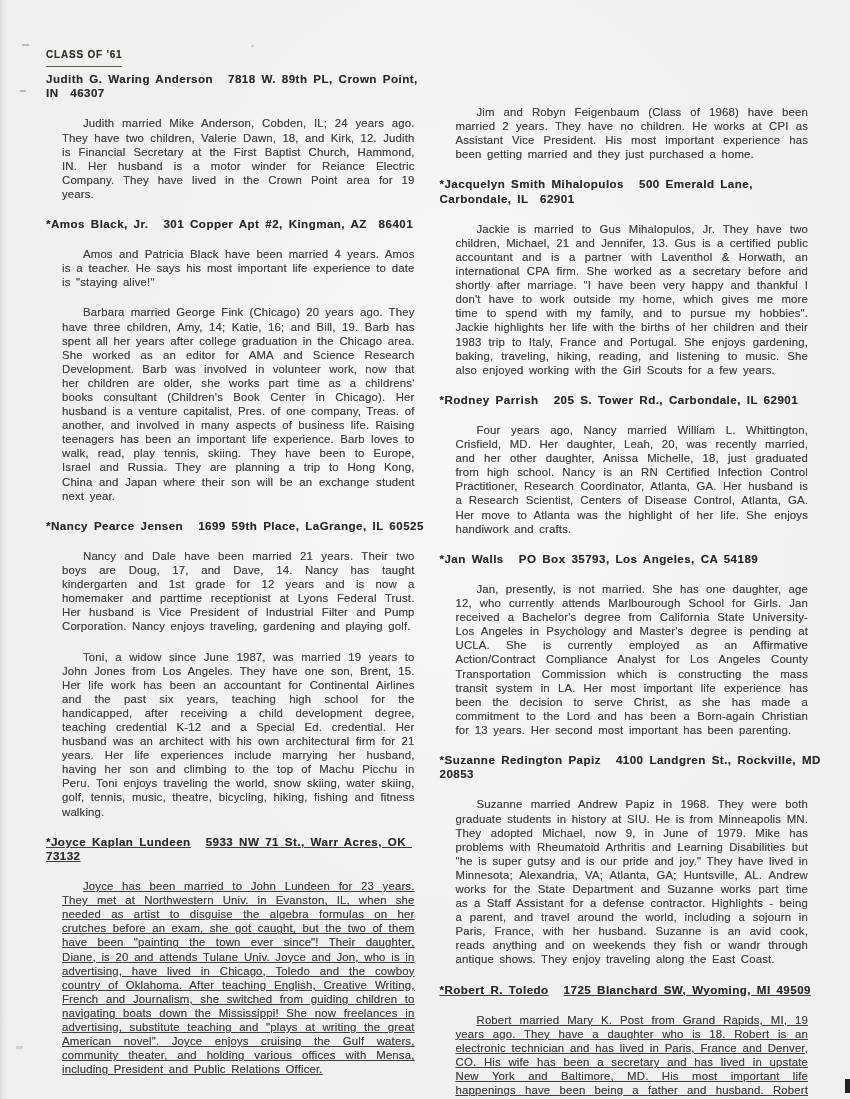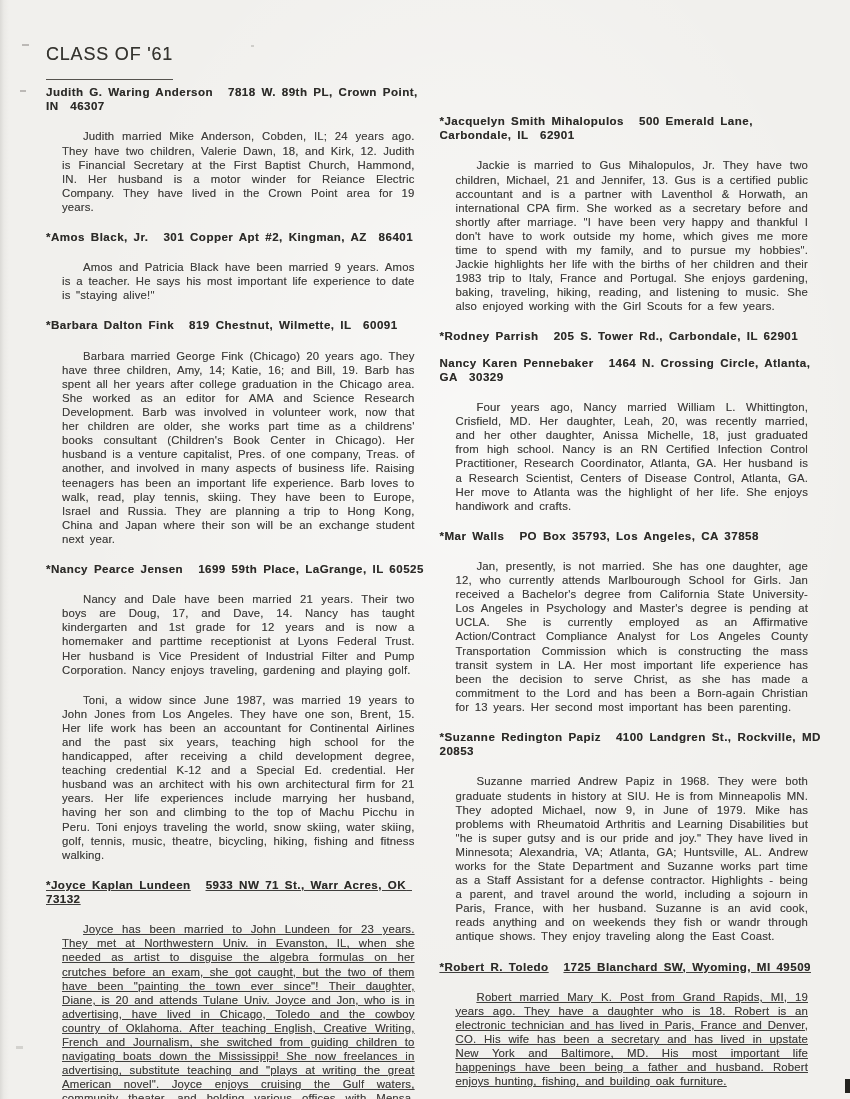--- a/index.html
+++ b/index.html
@@ -29,26 +29,26 @@
   .scan-speck {
     position: absolute;
     right: 0px;
     bottom: 6px;
     width: 5px;
     height: 14px;
     background: #23221f;
   }
   .class-header {
     display: inline-block;
-    font-size: 18px;
-    font-weight: normal;
+    font-size: 10px;
+    font-weight: bold;
     letter-spacing: 0.8px;
     color: #35342f;
     border-bottom: 1.4px solid #55534e;
-    padding-bottom: 14px;
+    padding-bottom: 6px;
     margin: 0 0 5px 6px;
     text-shadow: 0 0 0.5px rgba(70,68,64,0.6);
   }
   .columns {
     display: flex;
     gap: 9px;
     align-items: flex-start;
   }
   .col {
     box-sizing: border-box;
@@ -97,25 +97,24 @@
 
     <div class="col col-left">
 
       <article class="entry">
         <h3 class="ehead"><span class="ename">Judith G. Waring Anderson</span><span class="eaddr">7818 W. 89th PL, Crown Point, IN  46307</span></h3>
         <p class="ebody">Judith married Mike Anderson, Cobden, IL; 24 years ago.  They have two children, Valerie Dawn, 18, and Kirk, 12.  Judith is Financial Secretary at the First Baptist Church, Hammond, IN. Her husband is a motor winder for Reiance Electric Company. They have lived in the Crown Point area for 19 years.</p>
       </article>
 
       <article class="entry">
         <h3 class="ehead"><span class="ename">*Amos Black, Jr.</span><span class="eaddr">301 Copper Apt #2, Kingman, AZ  86401</span></h3>
-        <p class="ebody">Amos and Patricia Black have been married 9 years. Amos is a teacher. He says his most important life experience to date is "staying alive!"</p>
+        <p class="ebody">Amos and Patricia Black have been married 4 years. Amos is a teacher. He says his most important life experience to date is "staying alive!"</p>
       </article>
 
       <article class="entry">
-        <h3 class="ehead"><span class="ename">*Barbara Dalton Fink</span><span class="eaddr">819 Chestnut, Wilmette, IL  60091</span></h3>
         <p class="ebody">Barbara married George Fink (Chicago) 20 years ago. They have three children, Amy, 14; Katie, 16; and Bill, 19. Barb has spent all her years after college graduation in the Chicago area. She worked as an editor for AMA and Science Research Development.  Barb was involved in volunteer work, now that her children are older, she works part time as a childrens' books consultant (Children's Book Center in Chicago). Her husband is a venture capitalist, Pres. of one company, Treas. of another, and involved in many aspects of business life. Raising teenagers has been an important life experience. Barb loves to walk, read, play tennis, skiing. They have been to Europe, Israel and Russia. They are planning a trip to Hong Kong, China and Japan where their son will be an exchange student next year.</p>
       </article>
 
       <article class="entry">
         <h3 class="ehead"><span class="ename">*Nancy Pearce Jensen</span><span class="eaddr">1699 59th Place, LaGrange, IL 60525</span></h3>
         <p class="ebody">Nancy and Dale have been married 21 years. Their two boys are Doug, 17, and Dave, 14. Nancy has taught kindergarten and 1st grade for 12 years and is now a homemaker and parttime receptionist at Lyons Federal Trust. Her husband is Vice President of Industrial Filter and Pump Corporation. Nancy enjoys traveling, gardening and playing golf.</p>
       </article>
 
       <article class="entry">
         <p class="ebody">Toni, a widow since June 1987, was married 19 years to John Jones from Los Angeles. They have one son, Brent, 15. Her life work has been an accountant for Continental Airlines and the past six years, teaching high school for the handicapped, after receiving a child development degree, teaching credential  K-12 and a Special Ed. credential. Her husband was an architect with his own architectural firm for 21 years.  Her life experiences include marrying her husband, having her son and climbing to the top of Machu Picchu in Peru. Toni enjoys traveling the world, snow skiing, water skiing, golf, tennis, music, theatre, bicycling, hiking, fishing and fitness walking.</p>
@@ -124,38 +123,38 @@
       <article class="entry">
         <h3 class="ehead"><span class="ename">*Joyce Kaplan Lundeen</span><span class="eaddr">5933 NW 71 St., Warr Acres, OK 73132</span></h3>
         <p class="ebody">Joyce has been married to John Lundeen for 23 years. They met at Northwestern Univ. in Evanston, IL, when she needed as artist to disguise the algebra formulas on her crutches before an exam, she got caught, but the two of them have been "painting the town ever since"! Their daughter, Diane, is 20 and attends Tulane Univ. Joyce and Jon, who is in advertising, have lived in Chicago, Toledo and the cowboy country of Oklahoma. After teaching English, Creative Writing, French and Journalism, she switched from guiding children to navigating boats down the Mississippi! She now freelances in advertising, substitute teaching and "plays at writing the great American novel". Joyce enjoys cruising the Gulf waters, community theater, and holding various offices with Mensa, including President and Public Relations Officer.</p>
       </article>
 
     </div>
 
     <div class="col col-right">
 
       <article class="entry">
+        <p class="ebody">Jim and Robyn Feigenbaum (Class of 1968) have been married 2 years. They have no children. He works at CPI as Assistant Vice President. His most important experience has been getting married and they just purchased a home.</p>
       </article>
 
       <article class="entry">
         <h3 class="ehead"><span class="ename">*Jacquelyn Smith Mihalopulos</span><span class="eaddr">500 Emerald Lane, Carbondale, IL  62901</span></h3>
         <p class="ebody">Jackie is married to Gus Mihalopulos, Jr. They have two children, Michael, 21 and Jennifer, 13. Gus is a certified public accountant and is a partner with Laventhol &amp; Horwath, an international CPA firm. She worked as a secretary before and shortly after marriage. "I have been very happy and thankful I don't have to work outside my home, which gives me more time to spend with my family, and to pursue my hobbies". Jackie highlights her life with the births of her children and their 1983 trip to Italy, France and Portugal. She enjoys gardening, baking, traveling, hiking, reading, and listening to music. She also enjoyed working with the Girl Scouts for a few years.</p>
       </article>
 
       <article class="entry">
         <h3 class="ehead"><span class="ename">*Rodney Parrish</span><span class="eaddr">205 S. Tower Rd., Carbondale, IL 62901</span></h3>
       </article>
 
       <article class="entry">
-        <h3 class="ehead"><span class="ename">Nancy Karen Pennebaker</span><span class="eaddr">1464 N. Crossing Circle, Atlanta, GA  30329</span></h3>
         <p class="ebody">Four years ago, Nancy married William L. Whittington, Crisfield, MD.  Her daughter, Leah, 20, was recently married, and her other daughter, Anissa Michelle, 18, just graduated from high school. Nancy is an RN Certified Infection Control Practitioner, Research Coordinator, Atlanta, GA.  Her husband is a Research Scientist, Centers of Disease Control, Atlanta, GA. Her move to Atlanta was the highlight of her life. She enjoys handiwork and crafts.</p>
       </article>
 
       <article class="entry">
-        <h3 class="ehead"><span class="ename">*Mar Walls</span><span class="eaddr">PO Box 35793, Los Angeles, CA 37858</span></h3>
+        <h3 class="ehead"><span class="ename">*Jan Walls</span><span class="eaddr">PO Box 35793, Los Angeles, CA 54189</span></h3>
         <p class="ebody">Jan, presently, is not married. She has one daughter, age 12, who currently attends Marlbourough School for Girls. Jan received a Bachelor's degree from California State University-Los Angeles in Psychology and Master's degree is pending at UCLA. She is currently employed as an Affirmative Action/Contract Compliance Analyst for Los Angeles County Transportation Commission which is constructing the mass transit system in LA. Her most important life experience has been the decision to serve Christ, as she has made a commitment to the Lord and has been a Born-again Christian for 13 years. Her second most important has been parenting.</p>
       </article>
 
       <article class="entry">
         <h3 class="ehead"><span class="ename">*Suzanne Redington Papiz</span><span class="eaddr">4100 Landgren St., Rockville, MD 20853</span></h3>
         <p class="ebody">Suzanne married Andrew Papiz in 1968. They were both graduate students in history at SIU. He is from Minneapolis MN. They adopted Michael, now 9, in June of 1979. Mike has problems with Rheumatoid Arthritis and Learning Disabilities but "he is super gutsy and is our pride and joy." They have lived in Minnesota; Alexandria, VA; Atlanta, GA; Huntsville, AL.  Andrew works for the State Department and Suzanne works part time as a Staff Assistant for a defense contractor. Highlights - being a parent, and travel around the world, including a sojourn in Paris, France, with her husband. Suzanne is an avid cook, reads anything and on weekends they fish or wandr through antique shows. They enjoy traveling along the East Coast.</p>
       </article>
 
       <article class="entry">
         <h3 class="ehead"><span class="ename">*Robert R. Toledo</span><span class="eaddr">1725 Blanchard SW, Wyoming, MI 49509</span></h3>

